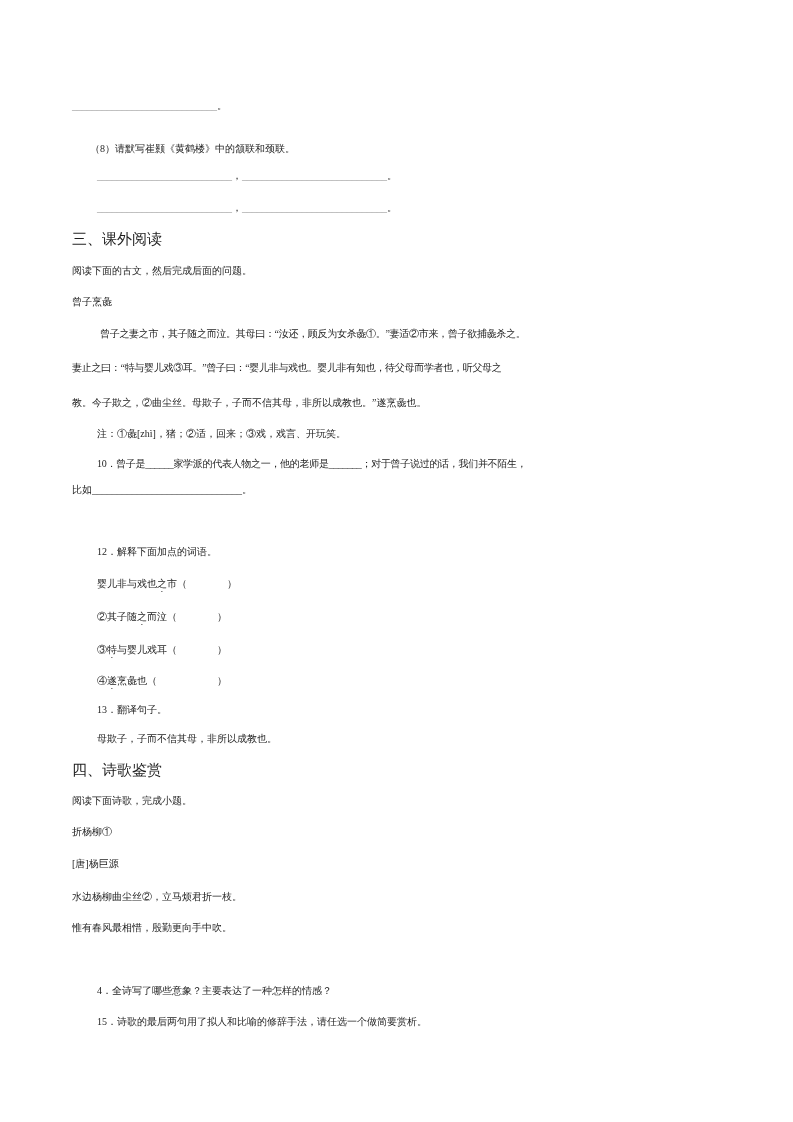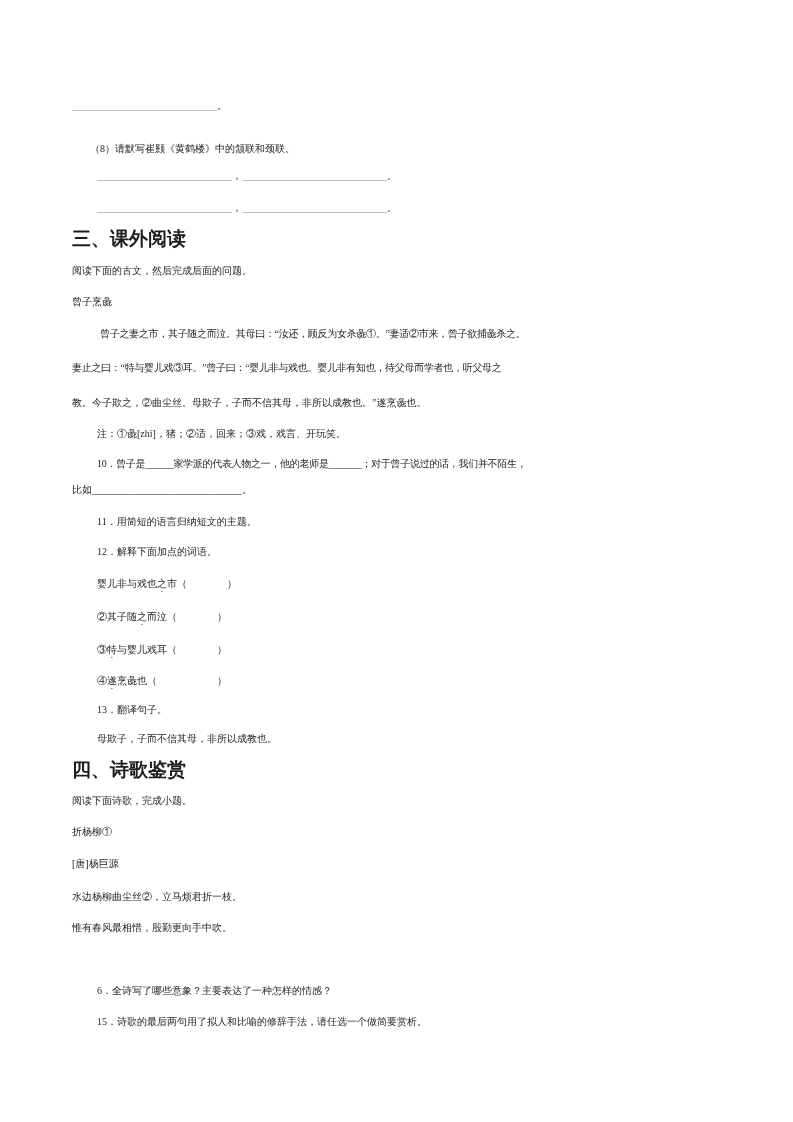--- a/index.html
+++ b/index.html
@@ -10,21 +10,21 @@
     font-family:"Liberation Serif","DejaVu Serif",serif;
     color:#1d1d1d;
     overflow:hidden;
   }
   .ln {
     position:absolute;
     font-size:10px;
     line-height:20px;
     white-space:pre;
   }
-  .bold { font-weight:700; font-size:19px; }
+  .bold { font-weight:400; font-size:15px; }
   .center { left:72px; width:649px; }
   .tight { letter-spacing:-0.3px; }
   .ublank { color:#8e8e8e; }
   .dotted {
     -webkit-text-emphasis:filled dot;
     -webkit-text-emphasis-position:under right;
     text-emphasis:filled dot;
     text-emphasis-position:under right;
   }
 </style>
@@ -47,35 +47,34 @@
 
   <div class="ln tight" style="top:358px;left:72px">妻止之曰：“特与婴儿戏③耳。”曾子曰：“婴儿非与戏也。婴儿非有知也，待父母而学者也，听父母之</div>
   <div class="ln tight" style="top:324px;left:100px">曾子之妻之市，其子随之而泣。其母曰：“汝还，顾反为女杀彘①。”妻适②市来，曾子欲捕彘杀之。</div>
   <div class="ln" style="top:393px;left:72px">教。今子欺之，②曲尘丝。母欺子，子而不信其母，非所以成教也。”遂烹彘也。</div>
 
   <div class="ln" style="top:424px;left:97px">注：①彘[zhì]，猪；②适，回来；③戏，戏言、开玩笑。</div>
 
   <div class="ln tight" style="top:454px;left:97px">10．曾子是______家学派的代表人物之一，他的老师是_______；对于曾子说过的话，我们并不陌生，</div>
   <div class="ln" style="top:480px;left:72px"><span>比如</span><span>______________________________</span><span>。</span></div>
 
-  <div class="ln" style="top:512px;left:97px">11．用简短的语言归纳短文的主题。</div>
   <div class="ln" style="top:542px;left:97px">12．解释下面加点的词语。</div>
 
   <div class="ln" style="top:574px;left:97px"><span>婴儿非与戏也</span><span class="dotted">之</span><span>市（　　　　）</span></div>
   <div class="ln" style="top:607px;left:97px"><span>②其子随</span><span class="dotted">之</span><span>而泣（　　　　）</span></div>
   <div class="ln" style="top:640px;left:97px"><span>③</span><span class="dotted">特</span><span>与婴儿戏耳（　　　　）</span></div>
   <div class="ln" style="top:671px;left:97px"><span>④</span><span class="dotted">遂</span><span>烹彘也（　　　　　　）</span></div>
 
   <div class="ln" style="top:700px;left:97px">13．翻译句子。</div>
   <div class="ln" style="top:729px;left:97px">母欺子，子而不信其母，非所以成教也。</div>
 
   <div class="ln bold" style="top:760px;left:72px">四、诗歌鉴赏</div>
   <div class="ln" style="top:791px;left:72px">阅读下面诗歌，完成小题。</div>
 
   <div class="ln center" style="top:822px">折杨柳①</div>
   <div class="ln center" style="top:854px">[唐]杨巨源</div>
   <div class="ln center" style="top:887px">水边杨柳曲尘丝②，立马烦君折一枝。</div>
   <div class="ln center" style="top:918px">惟有春风最相惜，殷勤更向手中吹。</div>
 
-  <div class="ln" style="top:981px;left:97px">6．全诗写了哪些意象？主要表达了一种怎样的情感？</div>
+  <div class="ln" style="top:981px;left:97px">4．全诗写了哪些意象？主要表达了一种怎样的情感？</div>
   <div class="ln" style="top:1012px;left:97px">15．诗歌的最后两句用了拟人和比喻的修辞手法，请任选一个做简要赏析。</div>
 
 </div>
 
 </body></html>

